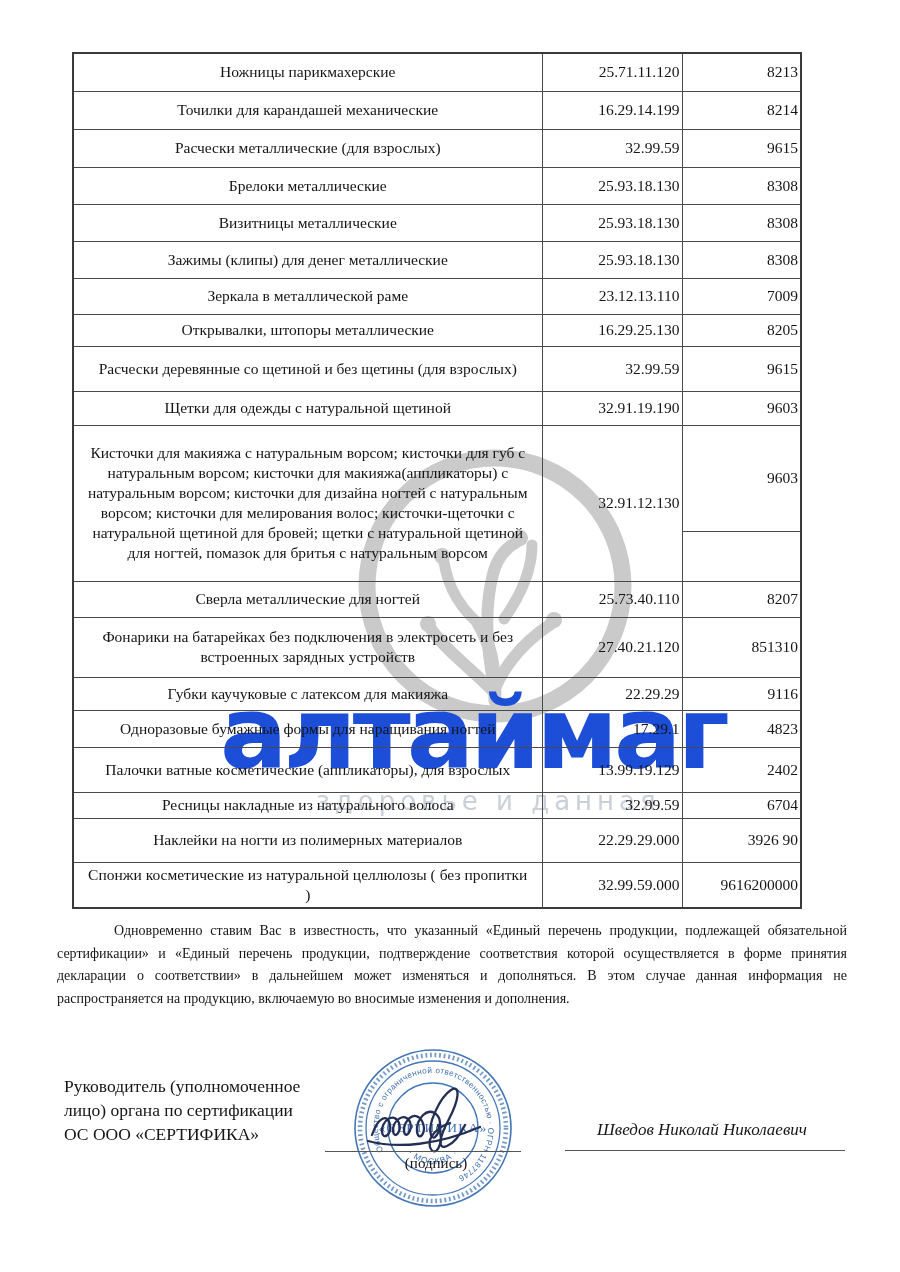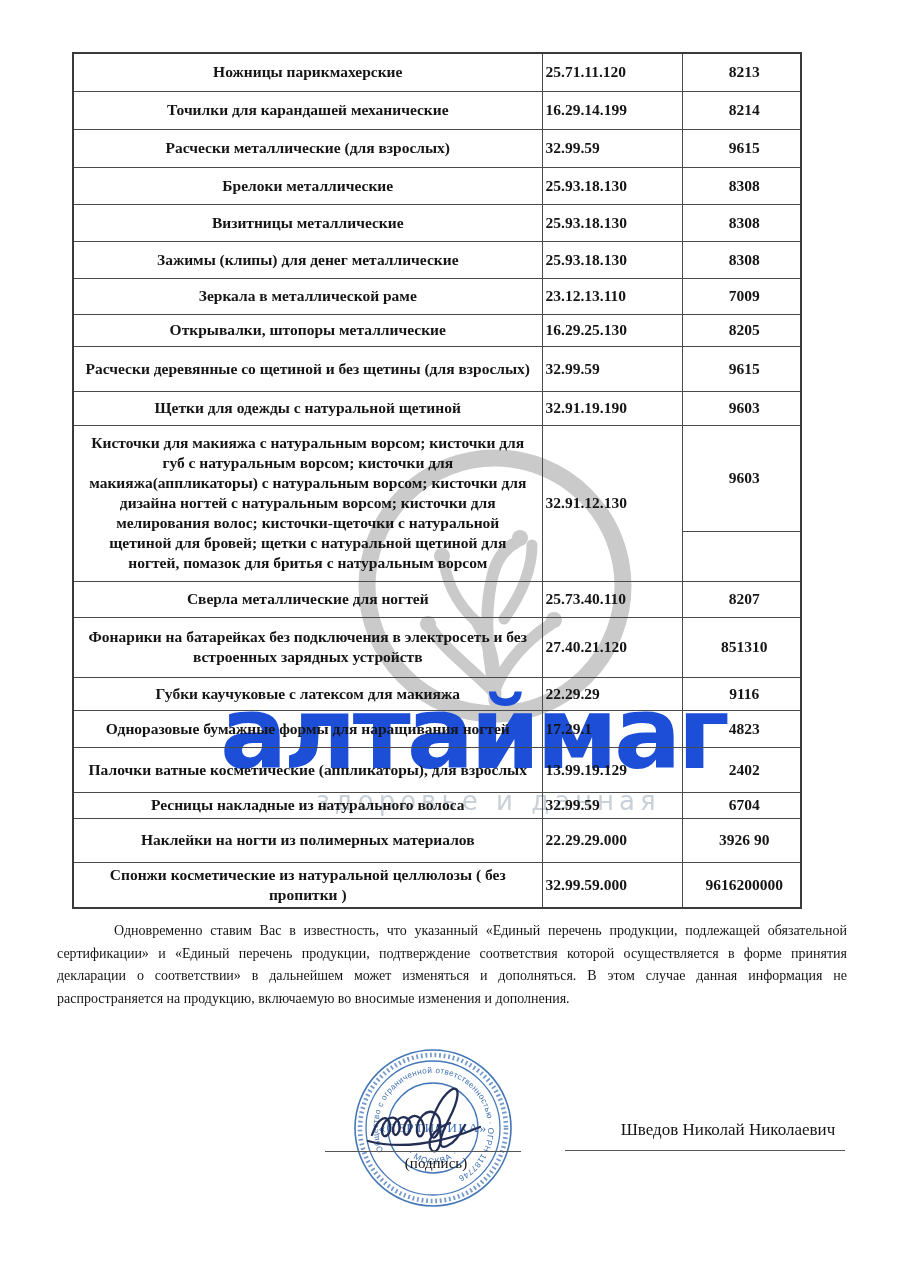--- a/index.html
+++ b/index.html
@@ -40,26 +40,25 @@
     width:728px;
     border-collapse:collapse;
     table-layout:fixed;
     font-size:15.5px;line-height:20px;
   }
   .ptable td{
     border:1.5px solid #4a4a4a;
     vertical-align:middle;
     padding:2px 6px;
     background:transparent;
-    font-weight:bold;
   }
   .ptable{border:2px solid #3a3a3a;}
   td.c-name{text-align:center;padding:2px 10px;}
-  td.c-code{text-align:left;padding:2px 2px 2px 3px;}
-  td.c-tnved{text-align:center;padding:2px 2px 2px 8px;}
+  td.c-code{text-align:right;padding:2px 2px 2px 3px;}
+  td.c-tnved{text-align:right;padding:2px 2px 2px 8px;}
   
   .ptable tr:nth-child(1){height:38px}
   .ptable tr:nth-child(2){height:38px}
   .ptable tr:nth-child(3){height:38px}
   .ptable tr:nth-child(4){height:37px}
   .ptable tr:nth-child(5){height:37px}
   .ptable tr:nth-child(6){height:37px}
   .ptable tr:nth-child(7){height:36px}
   .ptable tr:nth-child(8){height:32px}
   .ptable tr:nth-child(9){height:45px}
@@ -96,22 +95,22 @@
   .line-sign{left:325px;top:1151px;width:196px;}
   .line-name{left:565px;top:1150px;width:280px;}
   .sig-label{
     position:absolute;z-index:2;
     font-size:15px;text-align:center;
   }
   .lbl-sign{left:338px;top:1155px;width:196px;}
   .lbl-name{left:565px;top:1156px;width:280px;}
   .sig-name{
     position:absolute;z-index:2;
-    left:588px;top:1120px;width:280px;
-    font-size:17px;text-align:center;
+    left:562px;top:1120px;width:280px;
+    font-size:17px;text-align:center;font-style:italic;
   }
 </style>
 </head>
 <body>
 
 <div class="page">
 
   <svg class="wm wm-logo" viewBox="0 0 286 286" xmlns="http://www.w3.org/2000/svg">
     <g fill="none" stroke="#cacaca" stroke-linecap="round">
       <circle cx="143" cy="143" r="128" stroke-width="17"></circle>
@@ -236,20 +235,23 @@
         <tr>
           <td class="c-name">Спонжи косметические из натуральной целлюлозы ( без пропитки )</td>
           <td class="c-code">32.99.59.000</td>
           <td class="c-tnved">9616200000</td>
         </tr>
       </tbody>
   </table>
 
   <div class="body-par">Одновременно ставим Вас в известность, что указанный «Единый перечень продукции, подлежащей обязательной сертификации» и «Единый перечень продукции, подтверждение соответствия которой осуществляется в форме принятия декларации о соответствии» в дальнейшем может изменяться и дополняться. В этом случае данная информация не распространяется на продукцию, включаемую во вносимые изменения и дополнения.</div>
 
+  <div class="sig-left">Руководитель (уполномоченное
+лицо) органа по сертификации
+ОС ООО «СЕРТИФИКА»</div>
 
   <svg class="stamp" viewBox="0 0 190 190" xmlns="http://www.w3.org/2000/svg">
     <defs>
       <path id="ringPath" d="M 45.2 118.2 A 55 55 0 1 1 118.2 144.8" fill="none"></path>
       <path id="moscowPath" d="M 66 115 A 34 34 0 0 0 124 115" fill="none"></path>
     </defs>
     <g fill="none" stroke="#4577b8">
       <circle cx="95" cy="95" r="78" stroke-width="1.6"></circle>
       <circle cx="95" cy="95" r="73" stroke-width="4.6" stroke-dasharray="1.8 2.8" opacity="0.75"></circle>
       <circle cx="95" cy="95" r="67" stroke-width="1.3"></circle>

